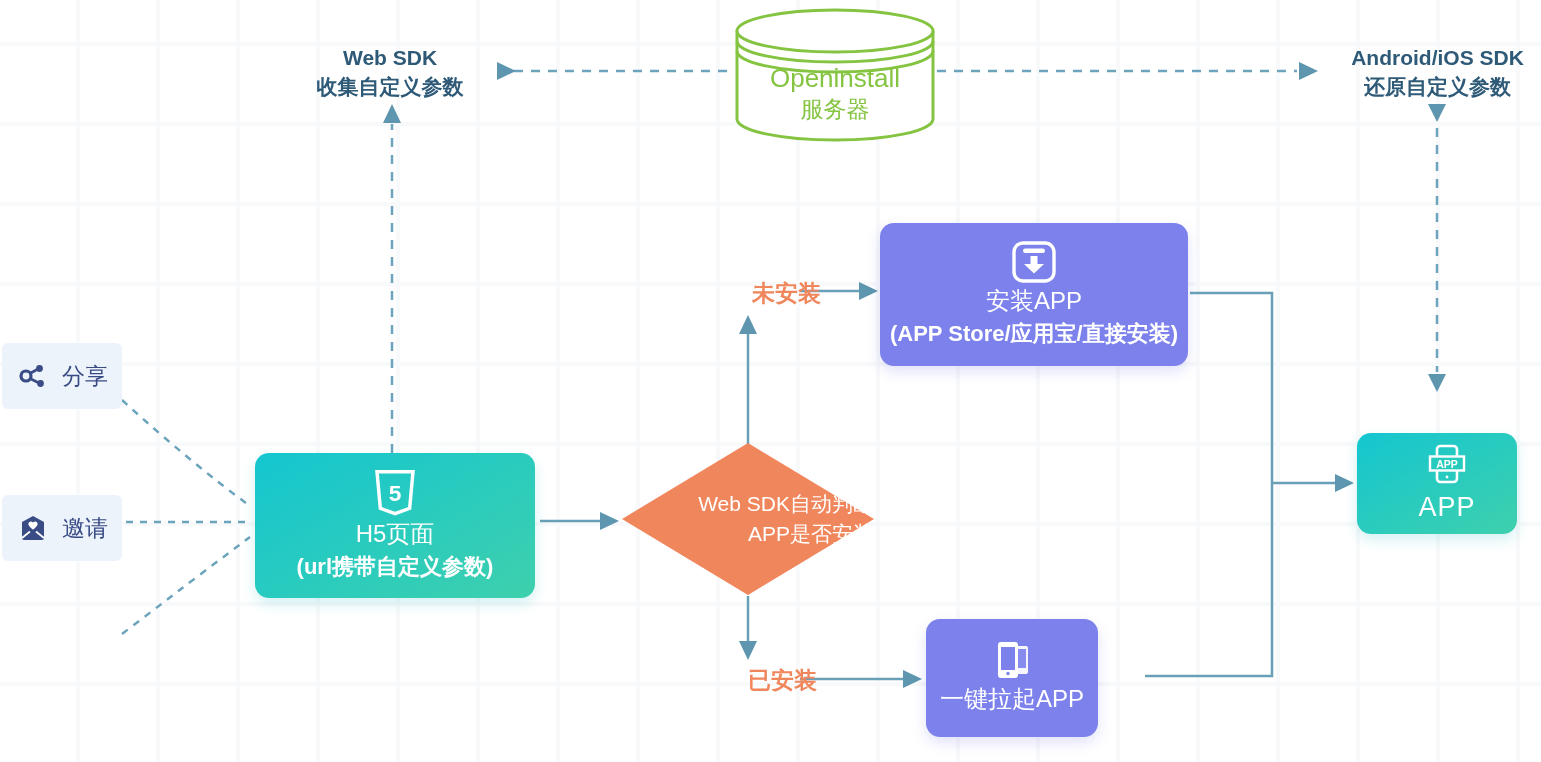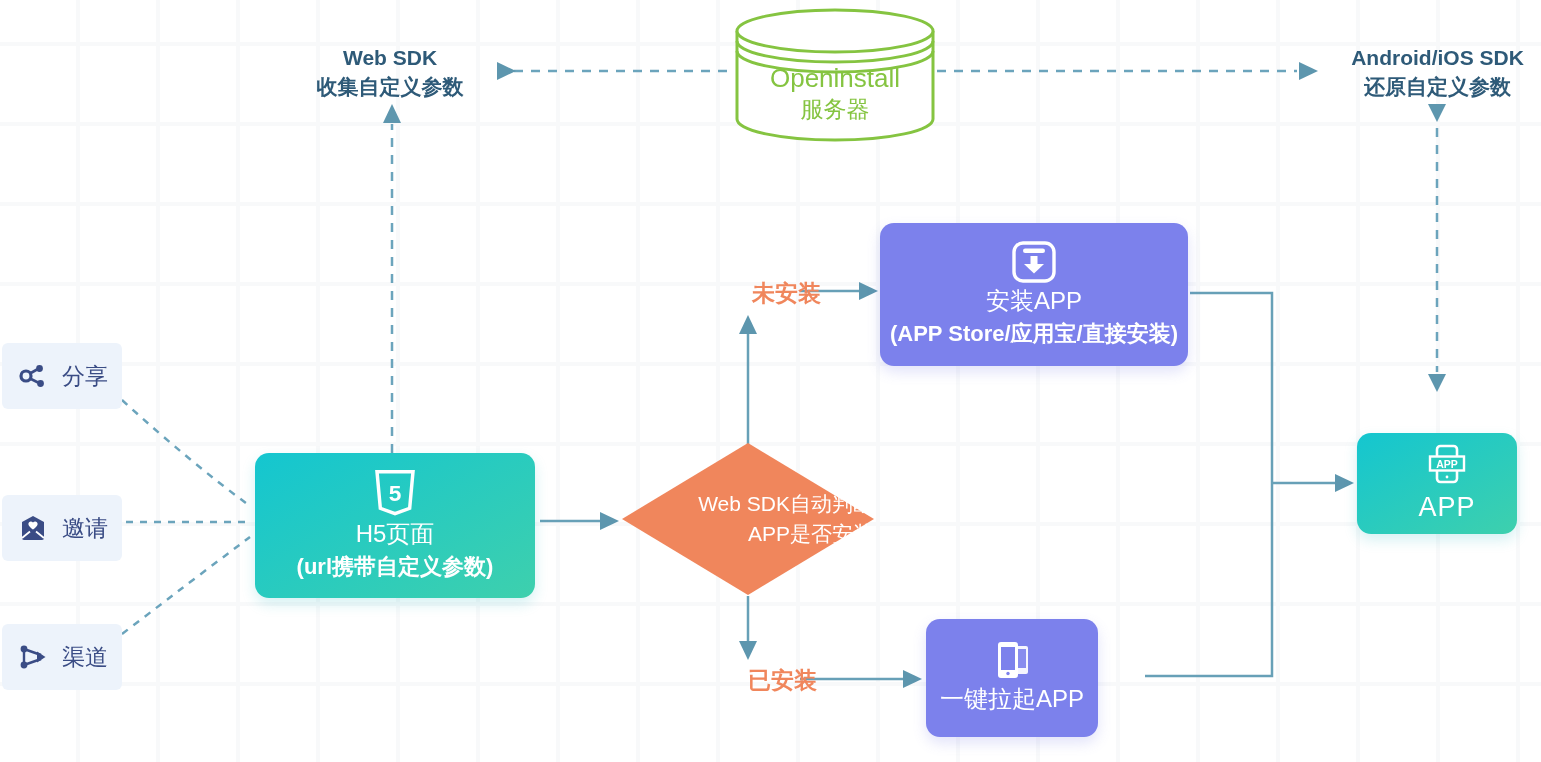--- a/index.html
+++ b/index.html
@@ -138,31 +138,20 @@
 
   <div class="node source-item" style="left:2px; top:495px;text-align:center;">
     <svg class="icon" viewBox="0 0 30 30">
       <path d="M4 9 L15 3 L26 9 V25 Q26 27 24 27 H6 Q4 27 4 25 Z" fill="#3a4c85"></path>
       <path d="M15 9.5 C13.2 7.6 10.4 8.6 10.4 11 C10.4 13.4 15 16.6 15 16.6 C15 16.6 19.6 13.4 19.6 11 C19.6 8.6 16.8 7.6 15 9.5 Z" fill="#ffffff"></path>
       <path d="M4 25 L12 18.5 M26 25 L18 18.5" stroke="#ffffff" stroke-width="1.8"></path>
     </svg>
     <span>邀请</span>
   </div>
 
-  <div class="node source-item" style="left:2px; top:624px;">
-    <svg class="icon" viewBox="0 0 30 30">
-      <line x1="6" y1="7" x2="6" y2="23" stroke="#3a4c85" stroke-width="2.4"></line>
-      <line x1="6" y1="7" x2="23" y2="13" stroke="#3a4c85" stroke-width="2.4"></line>
-      <line x1="6" y1="23" x2="23" y2="17" stroke="#3a4c85" stroke-width="2.4"></line>
-      <polygon points="19,9.5 27.5,15 19,20.5" fill="#3a4c85"></polygon>
-      <circle cx="6" cy="7" r="3.4" fill="#3a4c85"></circle>
-      <circle cx="6" cy="23" r="3.4" fill="#3a4c85"></circle>
-    </svg>
-    <span>渠道</span>
-  </div>
 
   <div class="node teal-box" style="left:255px; top:453px; width:280px; height:145px;">
     <svg width="44" height="48" viewBox="0 0 32 36">
       <path d="M2.5 2 H29.5 L27 29.5 L16 33.5 L5 29.5 Z" fill="none" stroke="#ffffff" stroke-width="2.6"></path>
       <text x="16" y="24" text-anchor="middle" font-size="17" font-weight="bold" fill="#ffffff">5</text>
     </svg>
     <div class="box-line1">H5页面</div>
     <div class="box-line2">(url携带自定义参数)</div>
   </div>
 

